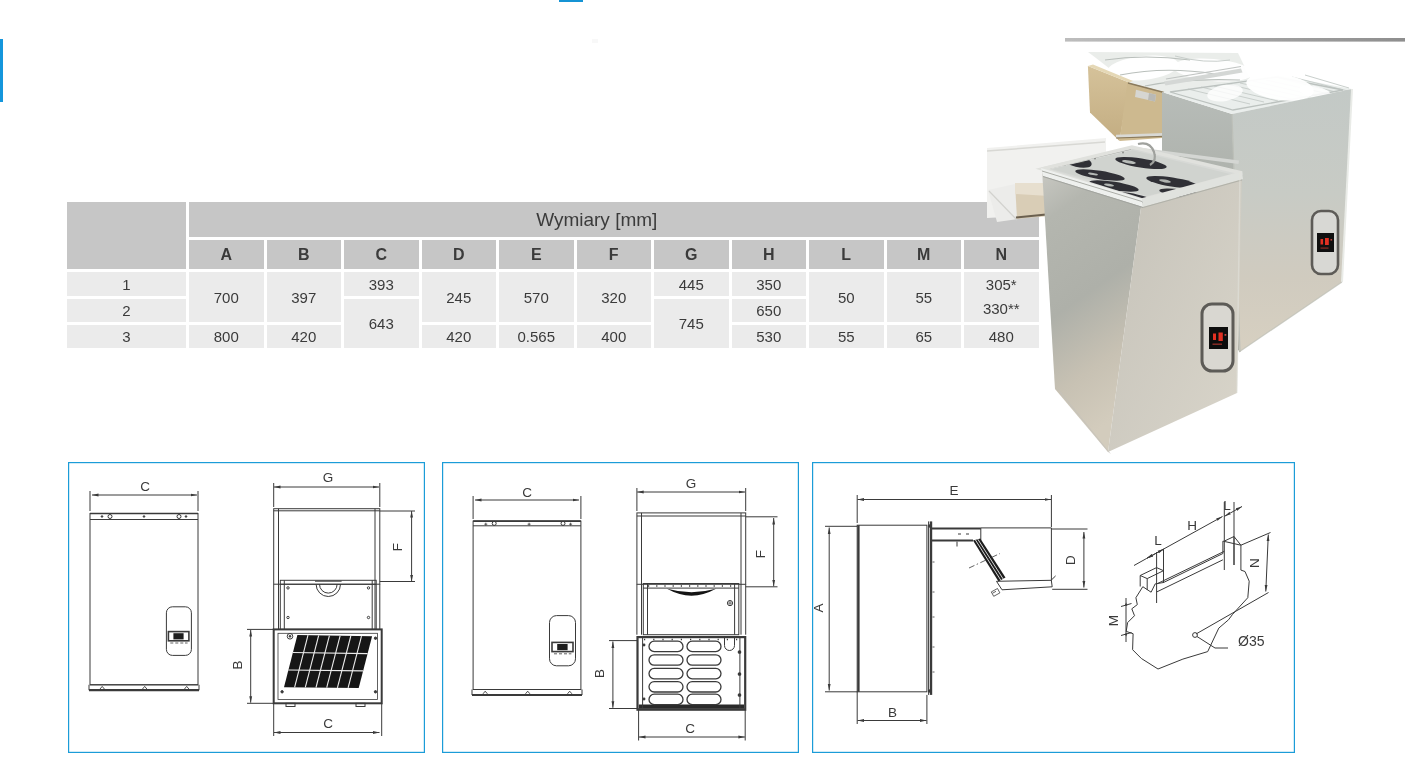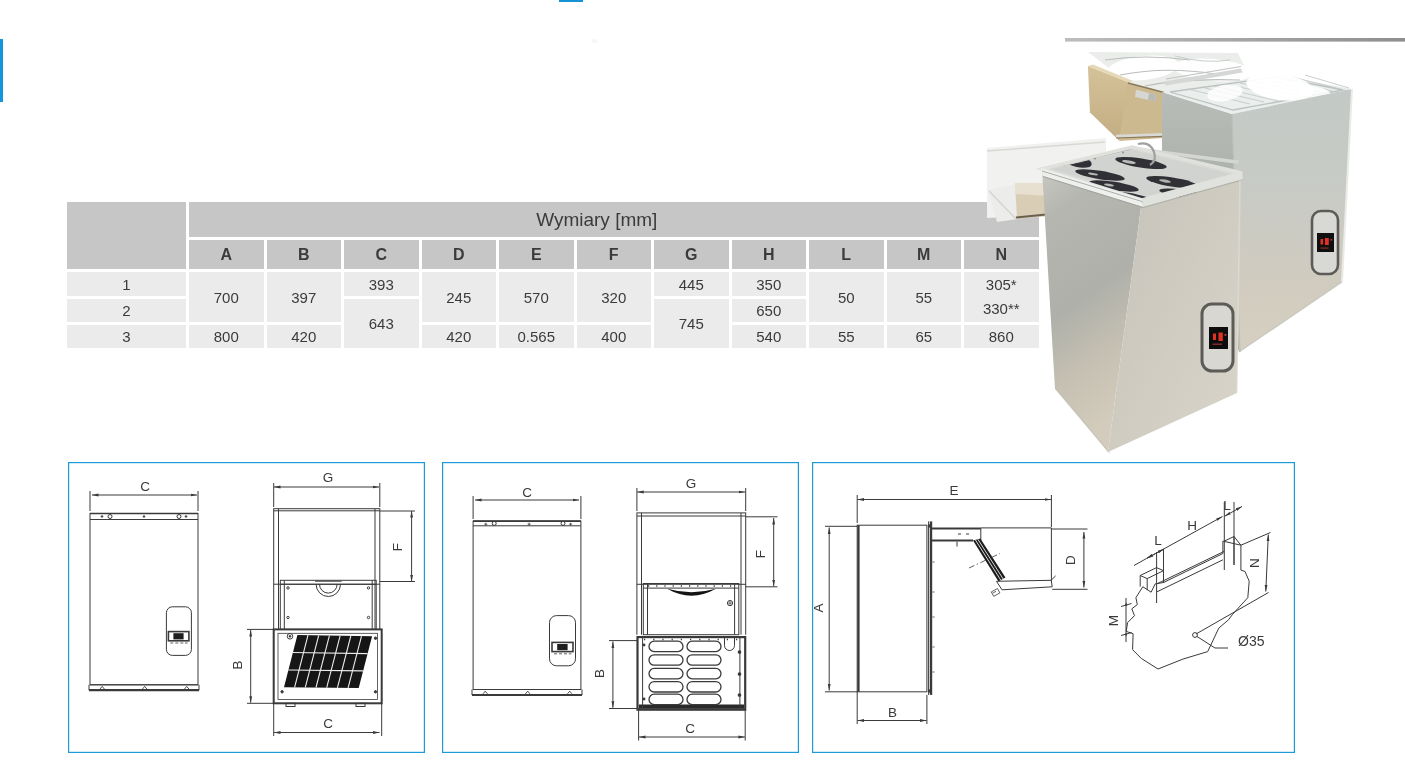--- a/index.html
+++ b/index.html
@@ -62,24 +62,24 @@
         <td class="d" rowspan="2">745</td>
         <td class="d">650</td>
       </tr>
 <tr>
         <td class="d" style="height:23px">3</td>
         <td class="d">800</td>
         <td class="d">420</td>
         <td class="d">420</td>
         <td class="d">0.565</td>
         <td class="d">400</td>
-        <td class="d">540</td>
+        <td class="d">530</td>
         <td class="d">55</td>
         <td class="d">65</td>
-        <td class="d">860</td>
+        <td class="d">480</td>
       </tr>
 </tbody>
   </table>
 
 <svg style="position:absolute;left:980px;top:30px" width="425" height="430" viewBox="-45 0 425 430">
 <defs>
 <linearGradient id="topline" x1="0" y1="0" x2="1" y2="0">
         <stop offset="0" stop-color="#bdbdbd"></stop>
         <stop offset="1" stop-color="#8e8e8e"></stop>
       </linearGradient>

